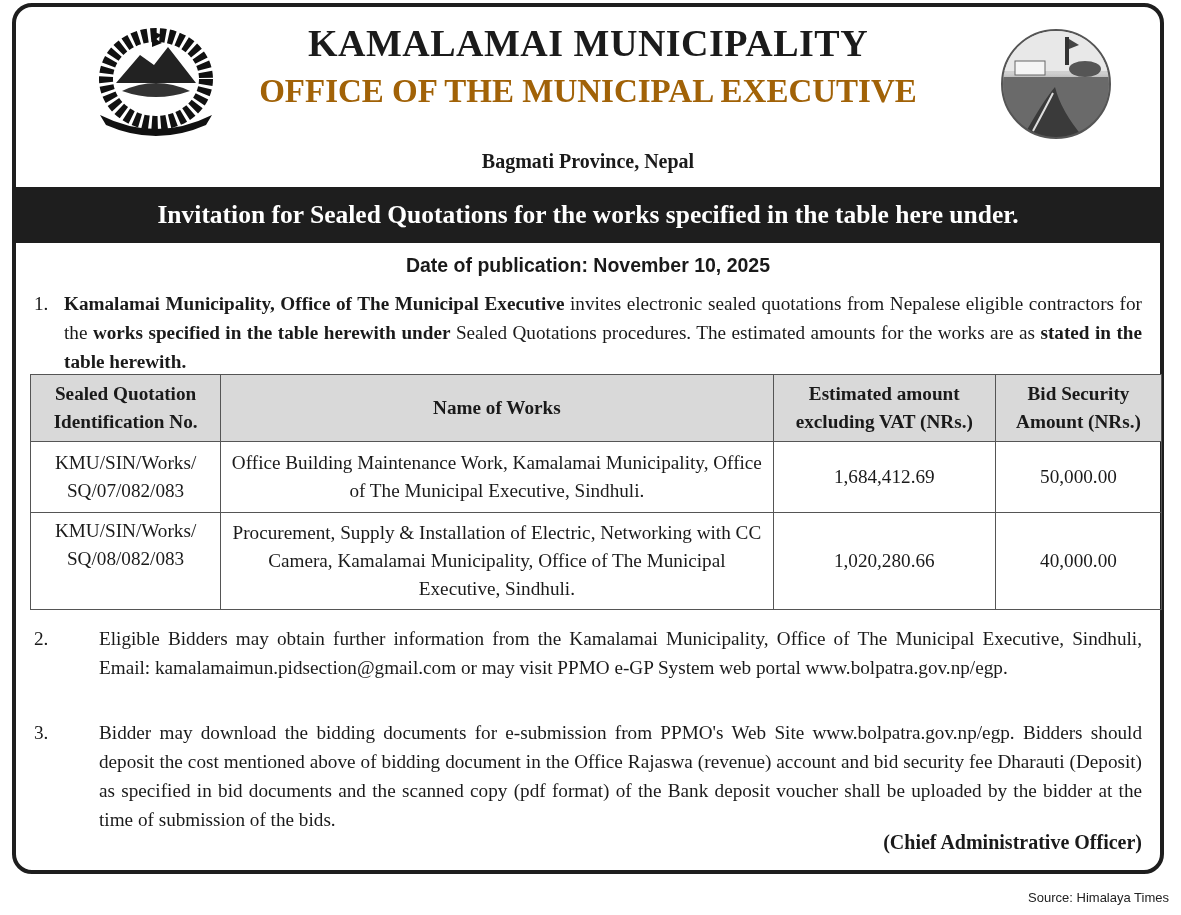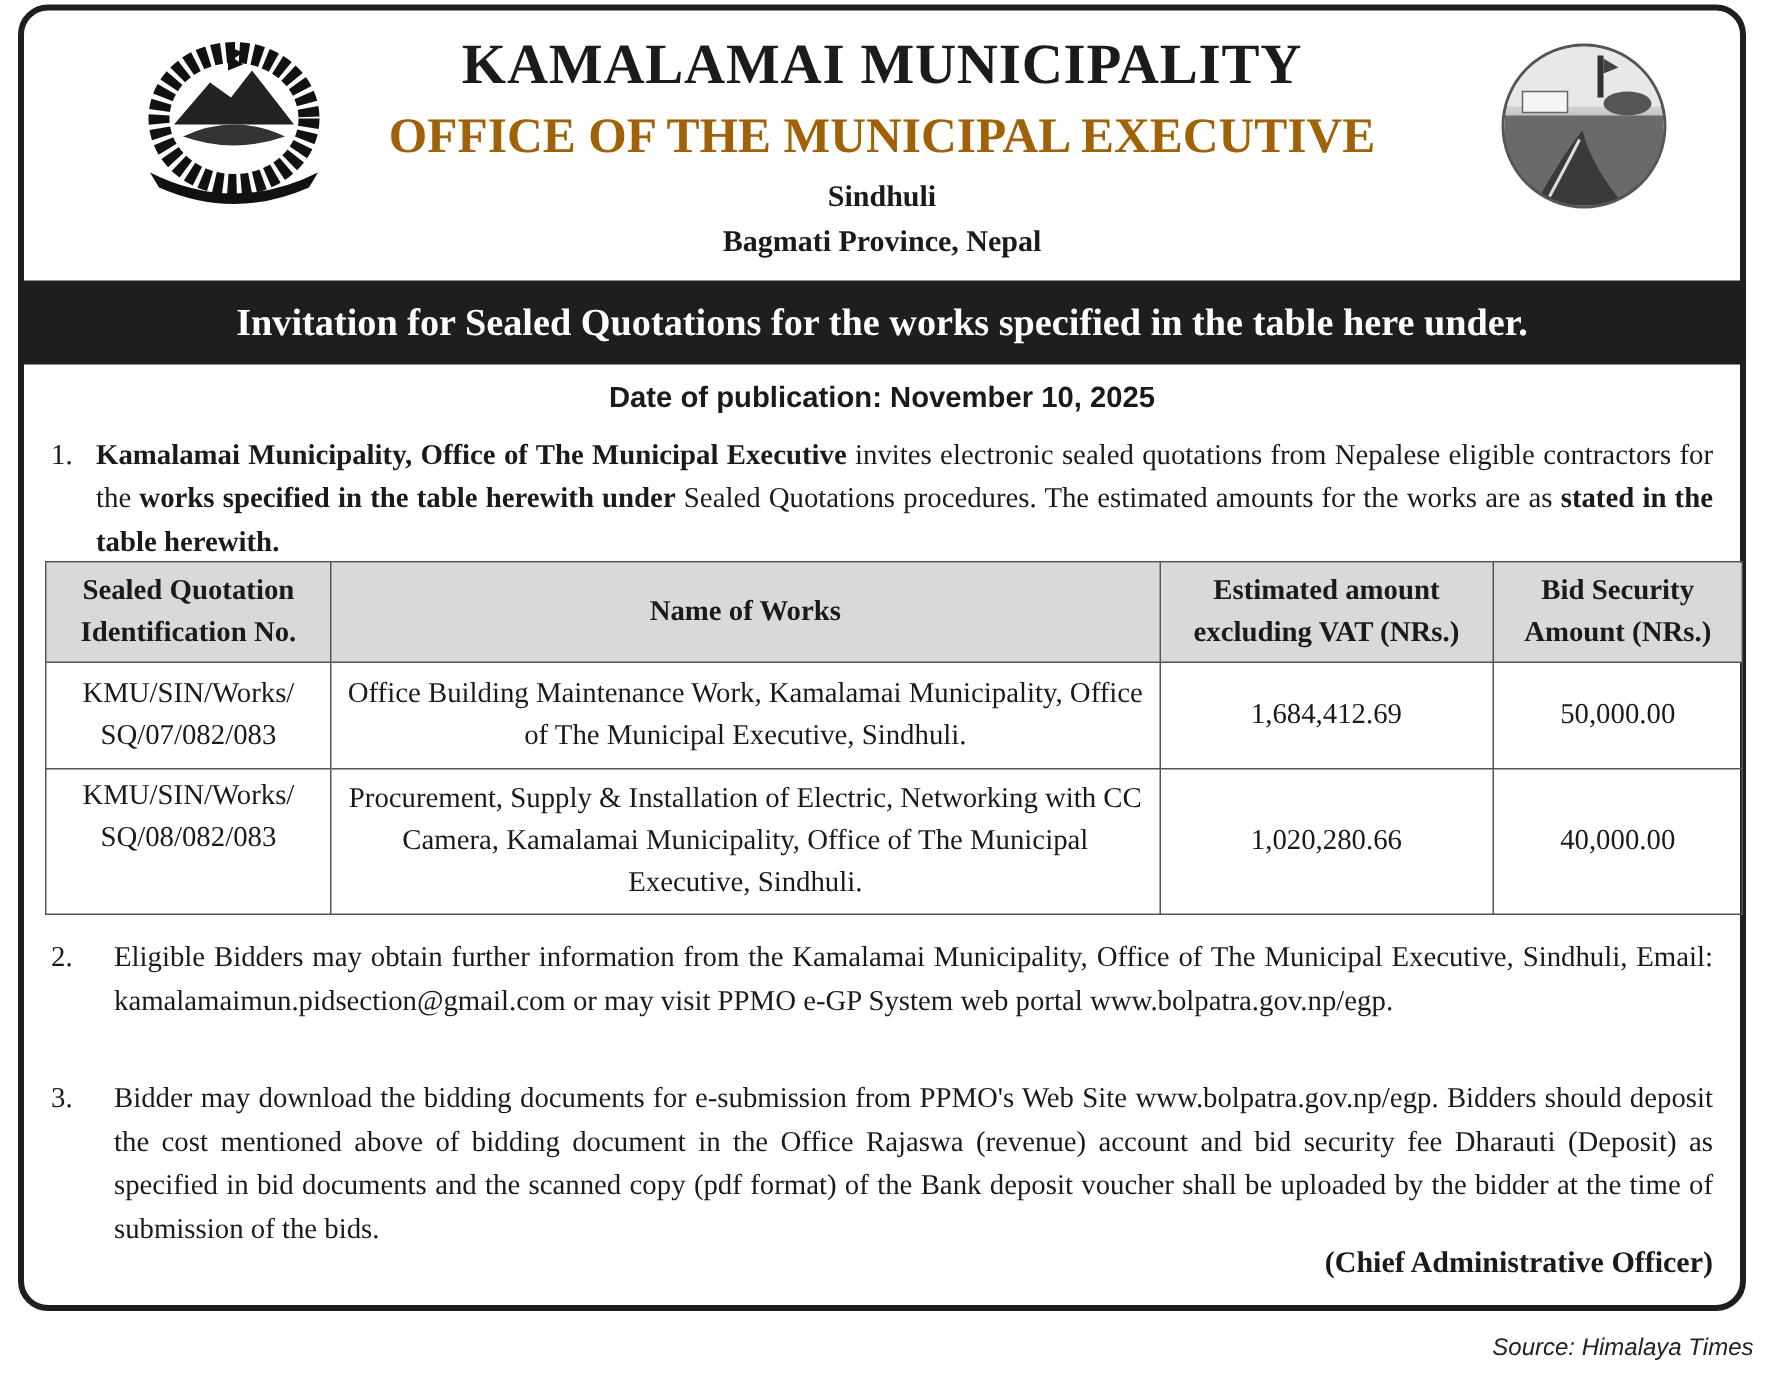--- a/index.html
+++ b/index.html
@@ -27,50 +27,49 @@
     text-align: center; line-height: 56px; font-family: "Liberation Serif", serif; font-weight: bold; font-size: 25.5px; }
   .pubdate { position: absolute; left: 0; right: 0; top: 247px; text-align: center;
     font-family: Liberation Sans, sans-serif; font-weight: bold; font-size: 19.5px; }
   .para { position: absolute; left: 18px; right: 18px; font-family: "Liberation Serif", serif; font-size: 19.2px;
     line-height: 29px; text-align: justify; }
   .para .num { position: absolute; left: 0; top: 0; }
   .para .txt { margin-left: 30px; display: block; }
   .para b { font-weight: bold; }
   .p1 { top: 282px; }
   .p2 { top: 617px; }
-  .p2 .txt, .p3 .txt { margin-left: 42px; }
+  .p2 .txt, .p3 .txt { margin-left: 65px; }
   .p3 { top: 711px; text-align: left; }
   table.works { position: absolute; left: 14px; top: 367px; width: 1132px; border-collapse: collapse;
     font-family: "Liberation Serif", serif; font-size: 19.2px; padding-left: 24px; }
   table.works th, table.works td { border: 1.5px solid #555; text-align: center; vertical-align: middle; padding: 2px 6px; line-height: 28px; }
   table.works th { background: #d9d9d9; font-weight: bold; height: 62px; }
   table.works tr.r1 td { height: 66px; }
   table.works tr.r2 td { height: 90px; }
   .c1 { width: 176px; } .c2 { width: 536px; } .c3 { width: 208px; } .c4 { width: 152px; }
   td.wrk { padding-left: 8px; padding-right: 8px; }
   .sign { position: absolute; right: 18px; top: 828px; font-family: "Liberation Serif", serif; font-weight: bold; font-size: 20px; }
-  .source { position: absolute; right: 12px; top: 890px; font-family: "Liberation Sans", sans-serif; font-style: italic; font-size: 16px; color: #222; }
+  .source { position: absolute; right: 12px; top: 890px; font-family: "Liberation Sans", sans-serif; font-size: 13px; color: #222; }
 </style>
 </head>
 <body>
 
 <div class="frame">
   <div class="header">
     <div class="emblem">
       <svg width="128" height="112" viewBox="0 0 128 112">
         <ellipse cx="64" cy="54" rx="50" ry="44" fill="#fff" stroke="#111" stroke-width="14" stroke-dasharray="6 3"></ellipse>
         <polygon points="24,58 48,30 62,40 76,22 104,58" fill="#222"></polygon>
         <polygon points="60,6 60,22 70,18 64,14 70,10" fill="#111"></polygon>
         <path d="M30 66 Q64 50 98 66 Q64 78 30 66 Z" fill="#333"></path>
         <path d="M8 90 Q64 118 120 90 L114 100 Q64 122 14 100 Z" fill="#111"></path>
       </svg>
     </div>
     <div class="title1">KAMALAMAI MUNICIPALITY</div>
     <div class="title2">OFFICE OF THE MUNICIPAL EXECUTIVE</div>
-    <div class="sub1">Sindhuli</div>
     <div class="sub2">Bagmati Province, Nepal</div>
     <div class="muni-logo">
       <svg width="106" height="106" viewBox="0 0 106 106">
         <rect x="0" y="0" width="106" height="40" fill="#e8e8e8"></rect>
         <rect x="12" y="30" width="30" height="14" fill="#f5f5f5" stroke="#666"></rect>
         <polygon points="62,6 62,34 66,34 66,6" fill="#333"></polygon>
         <polygon points="66,8 76,14 66,18" fill="#444"></polygon>
         <ellipse cx="82" cy="38" rx="16" ry="8" fill="#555"></ellipse>
         <rect x="0" y="46" width="106" height="60" fill="#6a6a6a"></rect>
         <path d="M20 106 Q40 70 52 56 Q58 80 80 106 Z" fill="#3a3a3a"></path>

